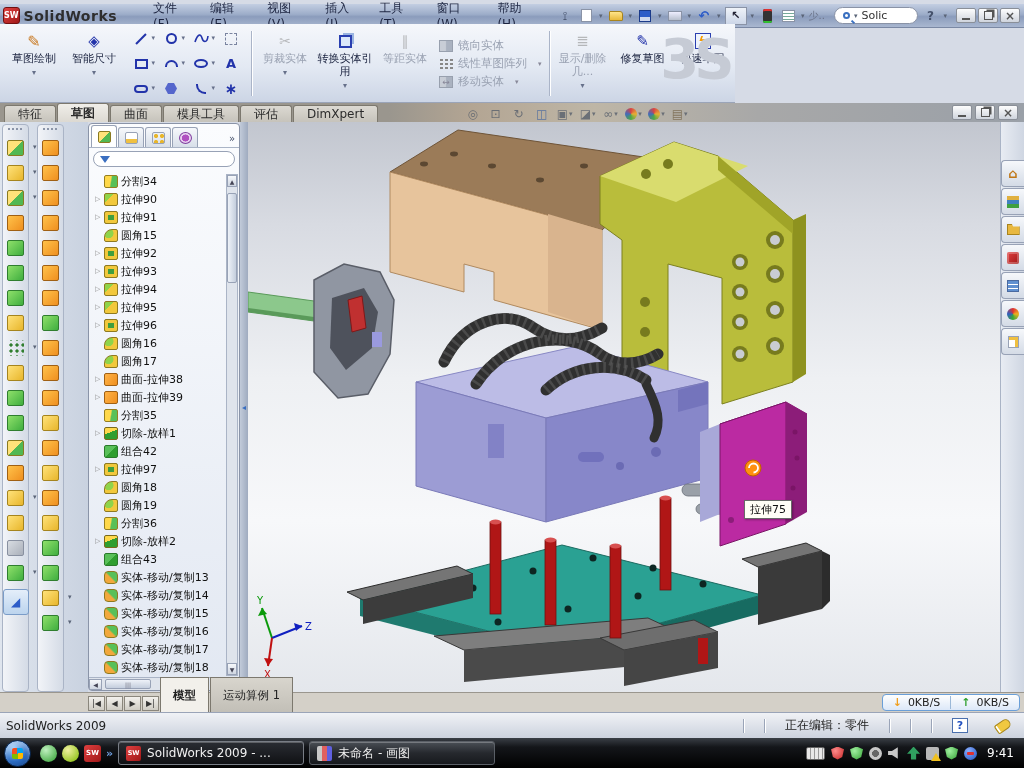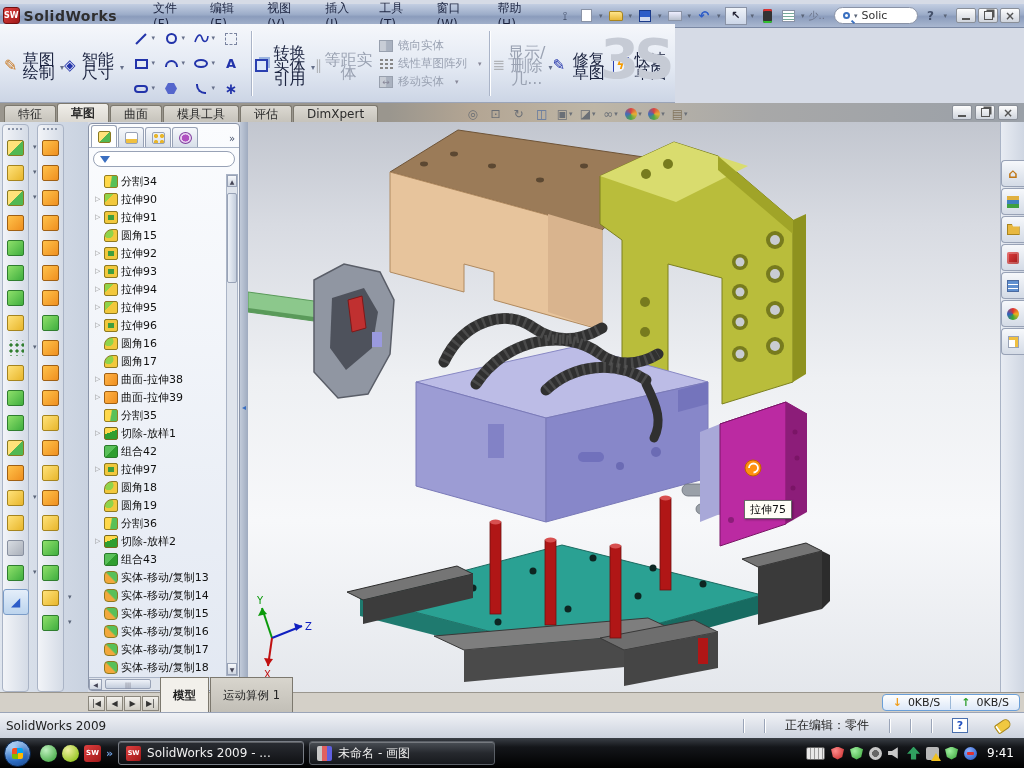--- a/index.html
+++ b/index.html
@@ -32,21 +32,21 @@
 .searchpill input{border:none;outline:none;width:48px;font-size:11px;color:#333;font-family:inherit}
 .qhelp{color:#44506a;font-weight:bold}
 .winbtns{display:flex;gap:2px;margin:0 4px 0 8px}
 .wb{width:20px;height:15px;border:1px solid #8a8f98;background:linear-gradient(#fdfdfd,#cfd4dd);border-radius:2px;display:flex;align-items:center;justify-content:center;color:#555}
 .wb-min::before{content:"";width:8px;border-bottom:2px solid #555;margin-top:6px}
 .wb-res::before{content:"";width:7px;height:7px;border:1.5px solid #555;box-shadow:2px -2px 0 -.5px #555}
 .wb-close::before{content:"×";font-size:12px;font-weight:bold}
 
 .ribbon{top:24px;height:79px;background:linear-gradient(180deg,#f5f7fb 0%,#e3e9f3 55%,#ccd5e5 100%);border-bottom:1px solid #9aa4b8;display:flex;align-items:stretch;padding:3px 2px 2px 4px;position:absolute;overflow:hidden}
 .wm{position:absolute;right:5px;top:2px;font-size:56px;font-weight:bold;color:#c6cbd5;letter-spacing:-5px;pointer-events:none}
-.rbtn{width:60px;display:flex;flex-direction:row;align-items:center;justify-content:flex-start;padding-top:4px;text-align:center;color:#1c2440;font-size:16px;line-height:13px;border-radius:3px}
+.rbtn{width:60px;display:flex;flex-direction:column;align-items:center;justify-content:flex-start;padding-top:4px;text-align:center;color:#1c2440;font-size:11px;line-height:13px;border-radius:3px}
 .rbtn .ri{height:20px;display:flex;align-items:center;justify-content:center;margin-bottom:1px}
 .rbtn .dd::before{content:"▾";font-size:8px;color:#66708a}
 .rbtn.dis{color:#9aa2b2}
 .rbtn.dis .ri{filter:grayscale(1);opacity:.55}
 .smgroup{display:flex;flex-direction:column;justify-content:center;gap:3px;padding:0 4px}
 .smbtn{display:flex;align-items:center;gap:5px;font-size:11.5px;color:#9aa2b2}
 .smico{width:14px;height:12px;background:linear-gradient(90deg,#c8cdd6 45%,#aab2c0 55%);border:1px solid #98a0ae;flex:none}
 .smico.grid{background:radial-gradient(circle,#888 1.2px,transparent 1.4px);background-size:5px 4px;border:none}
 .smico.mov::before{content:"↔";color:#889;font-size:9px;display:block;text-align:center;line-height:10px}
 .smdd{font-size:7px;color:#889;margin-left:6px}
@@ -318,20 +318,25 @@
     <span class="sg">
         <span class="hex"></span>
       </span>
     <span class="sg">
         <span class="fil"></span>
         <span class="cdd">▾</span>
       </span>
     <span class="sg ast"></span>
   </div>
   <div class="rsep"></div>
+  <div class="rbtn dis">
+    <span class="ri tri"></span>
+    <span>剪裁实体</span>
+      <span class="dd"></span>
+  </div>
   <div class="rbtn">
     <span class="ri">
         <span class="cub"></span>
       </span>
     <span>转换实体引用</span>
       <span class="dd"></span>
   </div>
   <div class="rbtn dis">
     <span class="ri off"></span>
     <span>等距实体</span>

